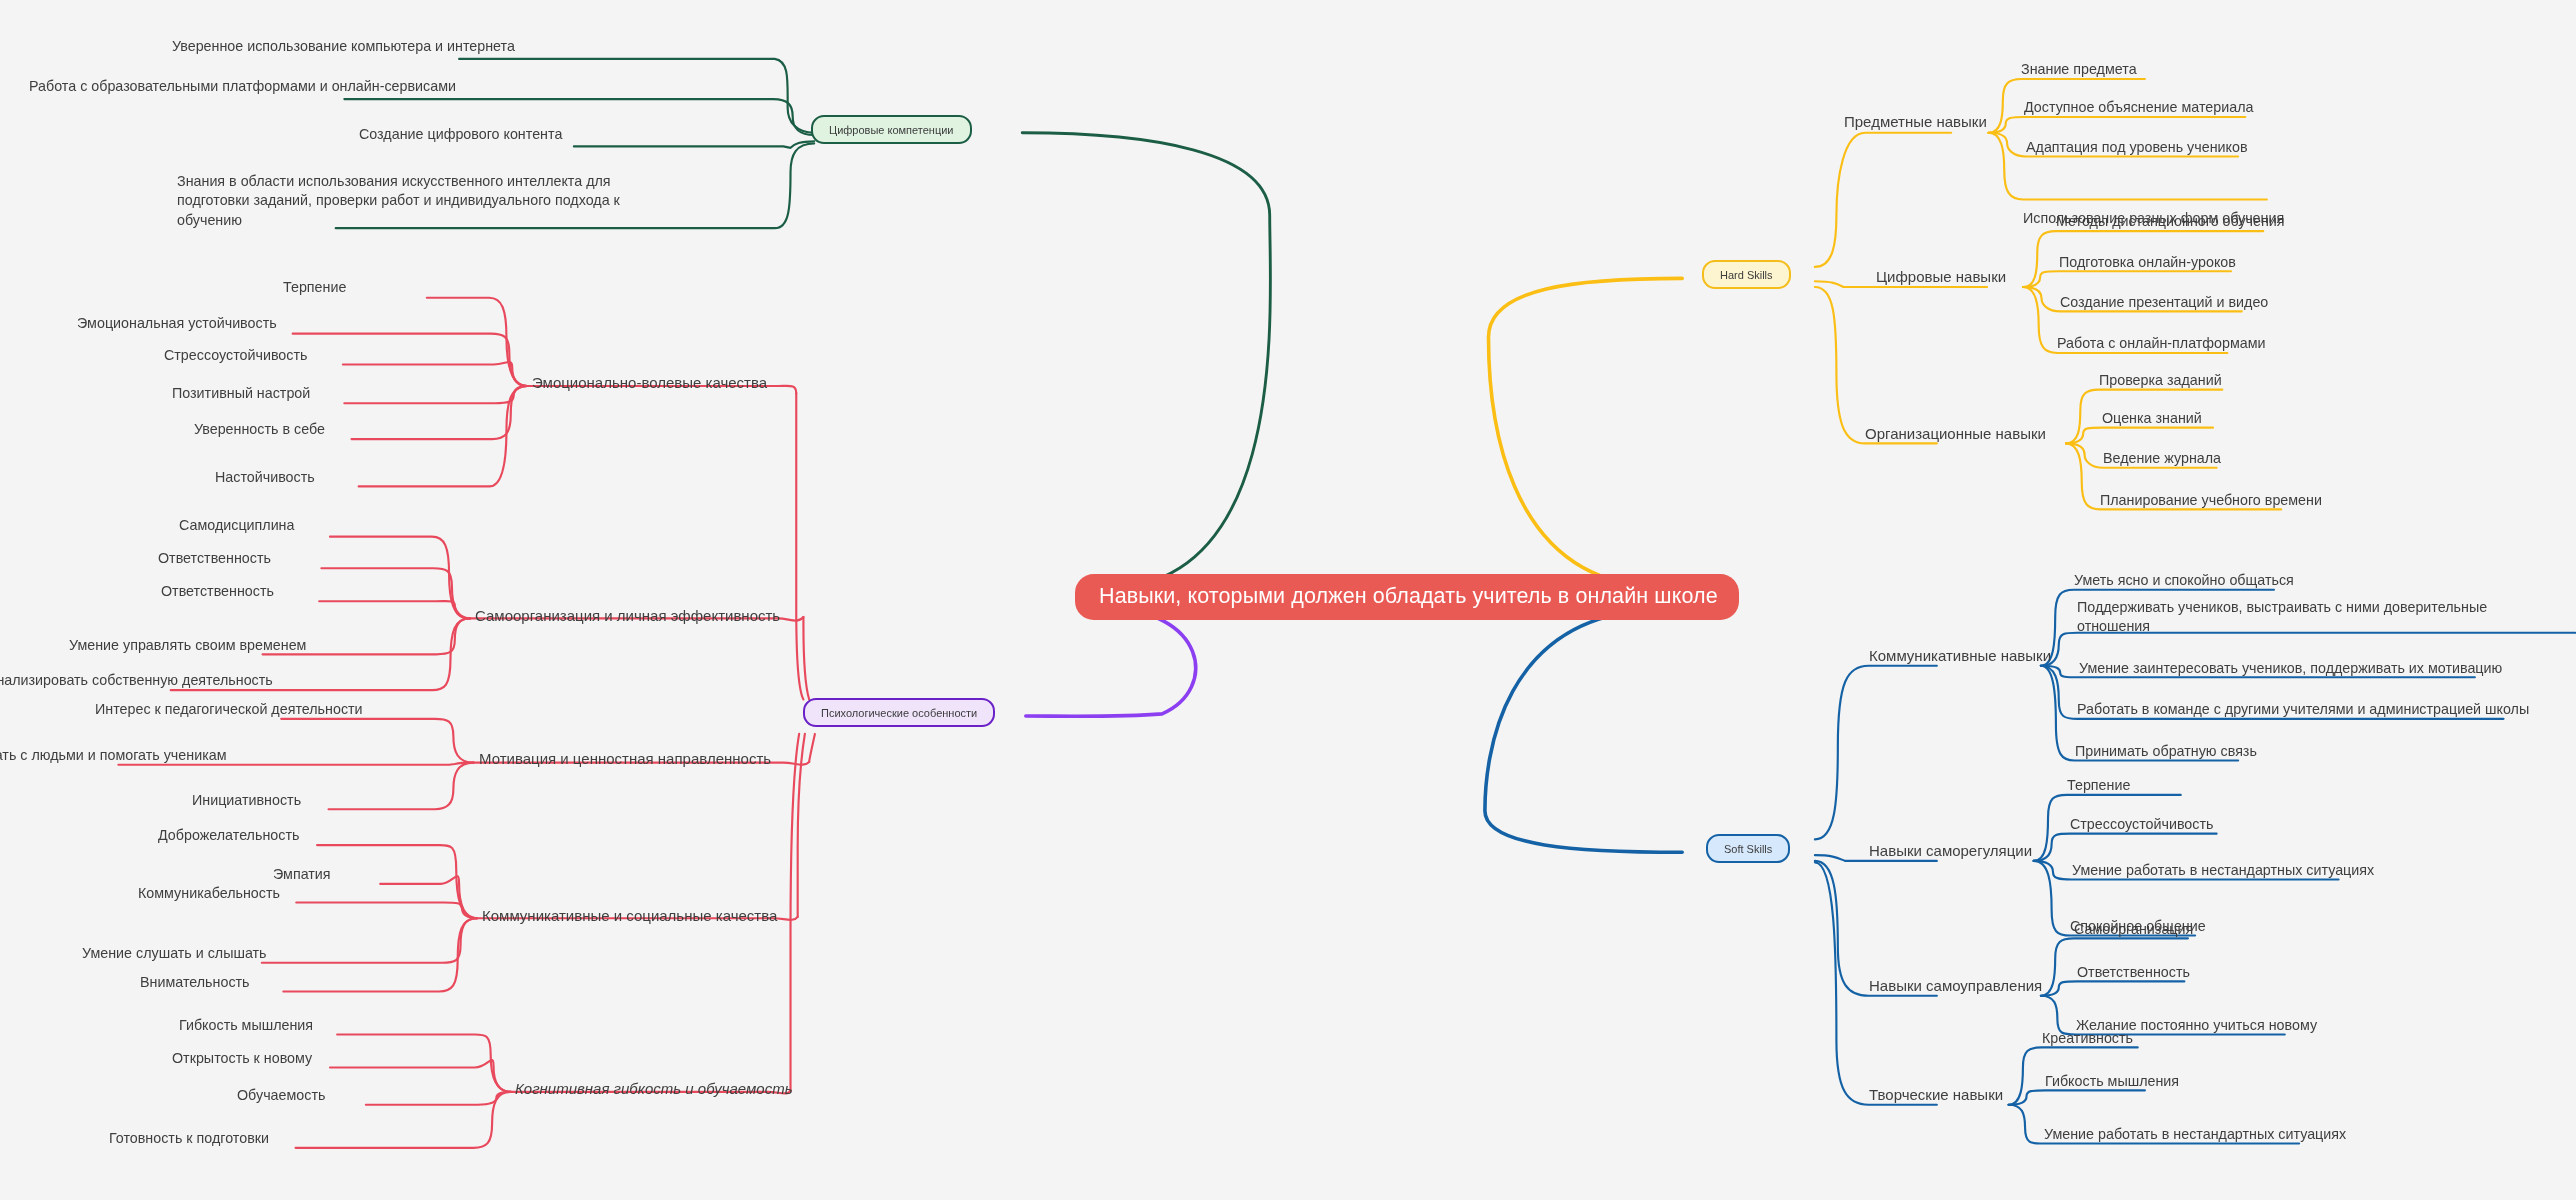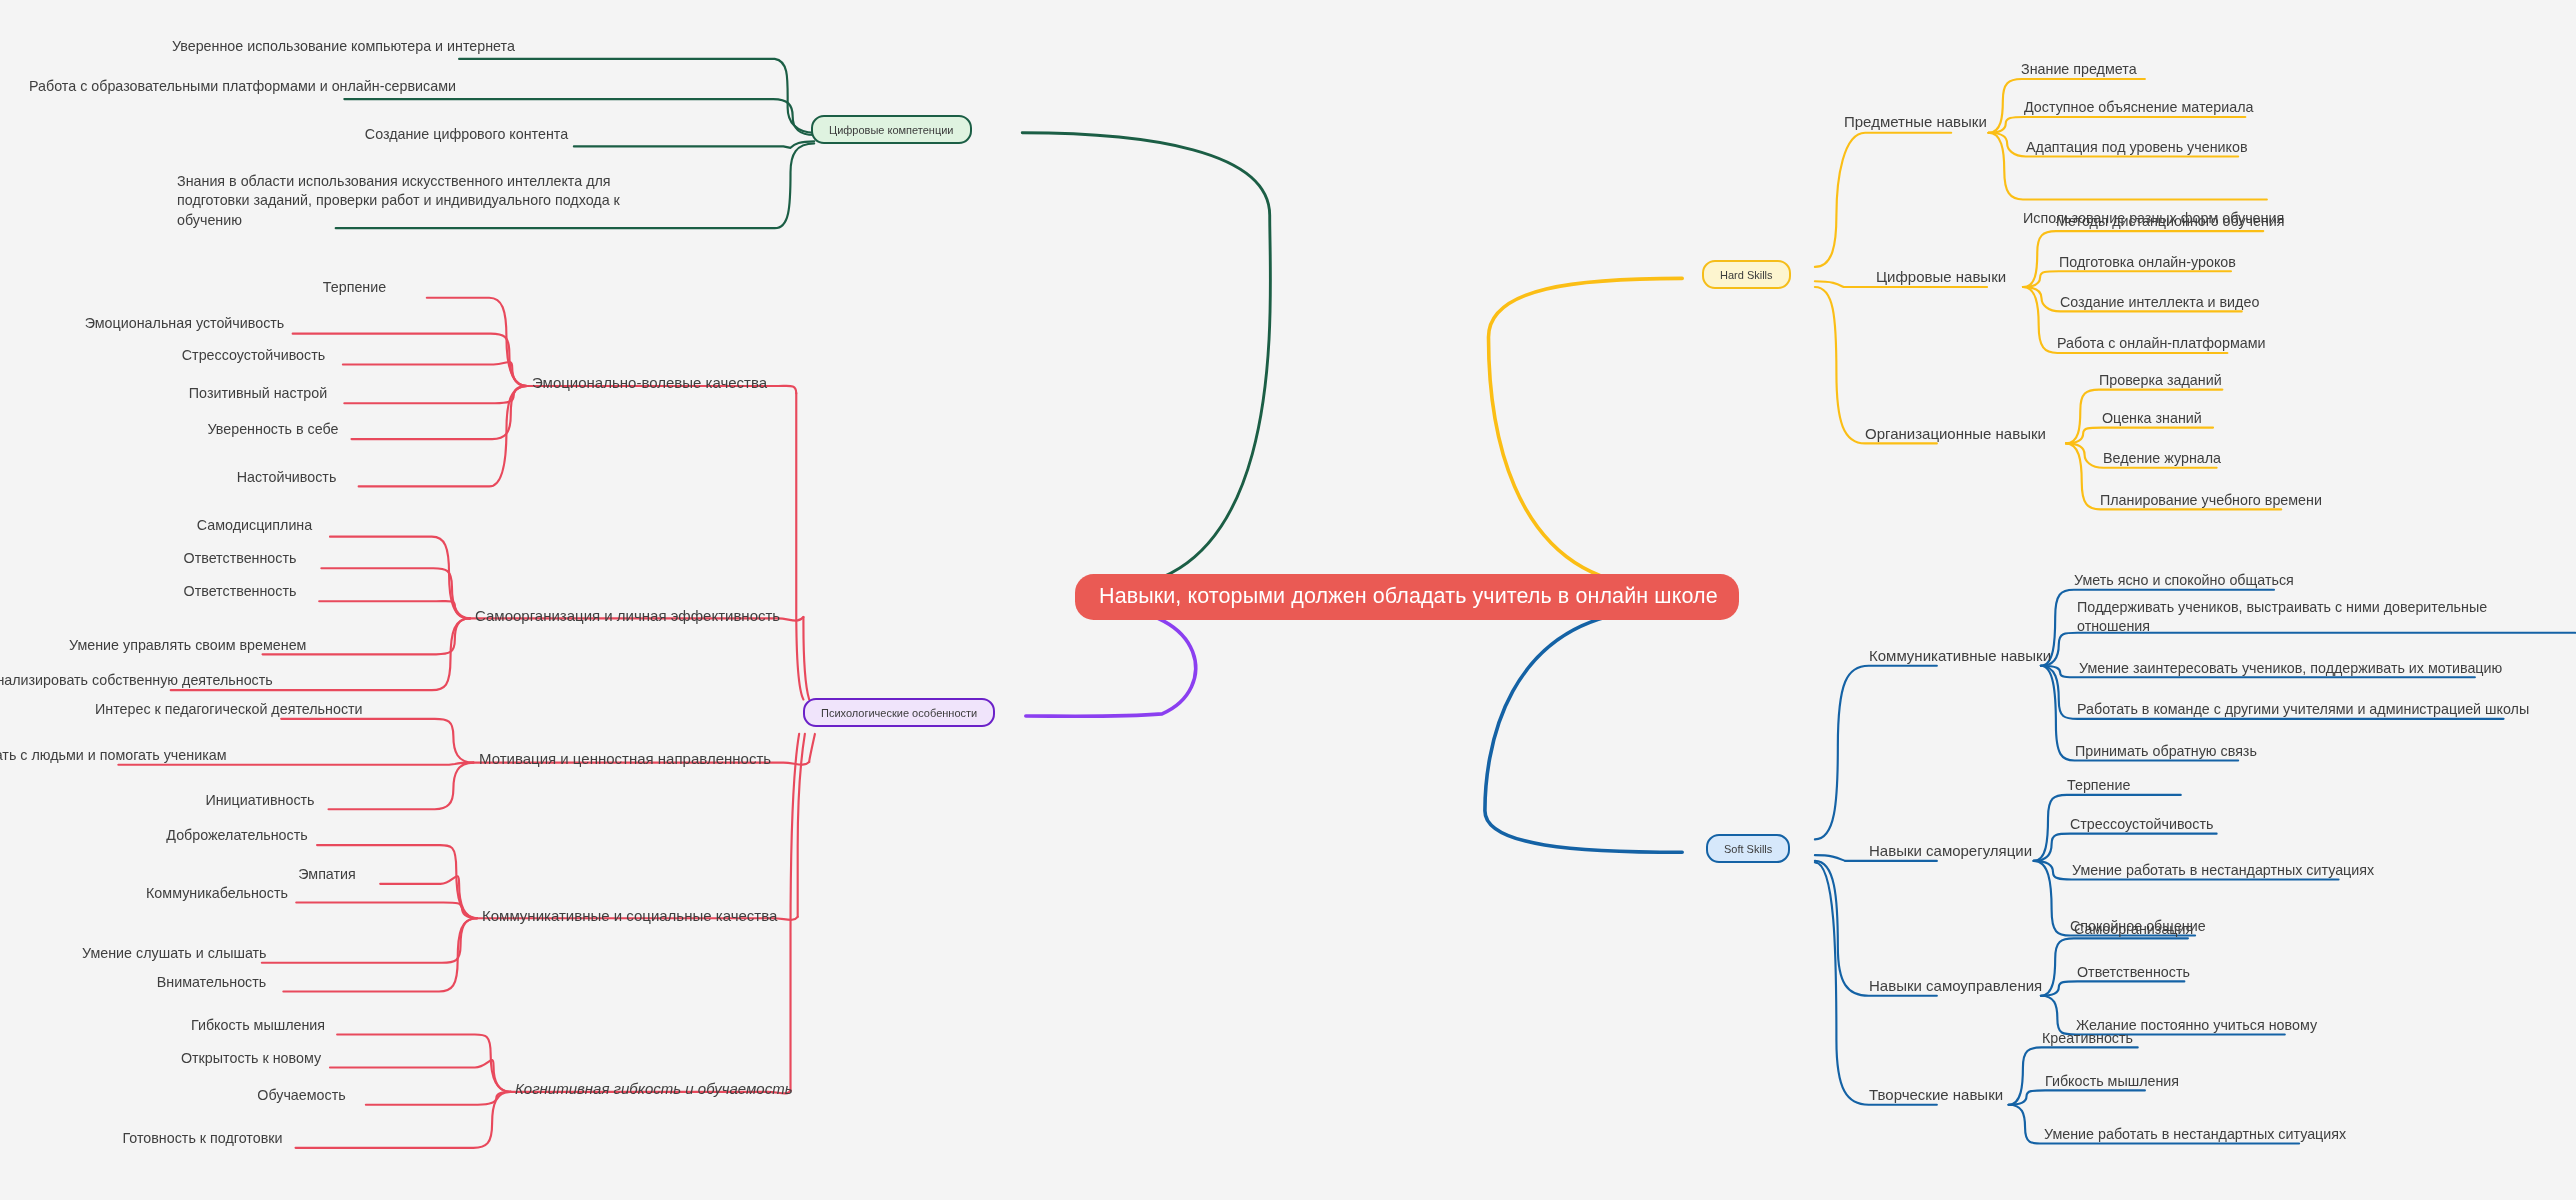--- a/index.html
+++ b/index.html
@@ -50,21 +50,21 @@
     white-space:nowrap;
     line-height:1.25;
   }
   
   .leaf{
     font-size:14.3px;
     color:#3f3f3f;
     line-height:1.35;
   }
   .leaf.nowrap{white-space:nowrap;}
-  .r{text-align:center;}
+  .r{text-align:left;}
   .l{text-align:left;}
 </style>
 </head>
 <body>
 
 <div id="stage">
 
   <svg id="edges" xmlns="http://www.w3.org/2000/svg" viewBox="0 0 3591 1674" width="2576" height="1201">
     <g fill="none" stroke-linecap="round" stroke-linejoin="round">
 
@@ -215,21 +215,21 @@
 
   <div class="node branch" style="left:1844px;top:113px;">Предметные навыки</div>
   <div class="node leaf nowrap l" style="left:2021px;top:60px;">Знание предмета</div>
   <div class="node leaf nowrap l" style="left:2024px;top:98px;">Доступное объяснение материала</div>
   <div class="node leaf nowrap l" style="left:2026px;top:138px;">Адаптация под уровень учеников</div>
   <div class="node leaf nowrap l" style="left:2023px;top:181px;margin-top:28px;">Использование разных форм обучения</div>
 
   <div class="node branch" style="left:1876px;top:268px;">Цифровые навыки</div>
   <div class="node leaf nowrap l" style="left:2056px;top:212px;">Методы дистанционного обучения</div>
   <div class="node leaf nowrap l" style="left:2059px;top:253px;">Подготовка онлайн-уроков</div>
-  <div class="node leaf nowrap l" style="left:2060px;top:293px;">Создание интеллекта и видео</div>
+  <div class="node leaf nowrap l" style="left:2060px;top:293px;">Создание презентаций и видео</div>
   <div class="node leaf nowrap l" style="left:2057px;top:334px;">Работа с онлайн-платформами</div>
 
   <div class="node branch" style="left:1865px;top:425px;">Организационные навыки</div>
   <div class="node leaf nowrap l" style="left:2099px;top:371px;">Проверка заданий</div>
   <div class="node leaf nowrap l" style="left:2102px;top:409px;">Оценка знаний</div>
   <div class="node leaf nowrap l" style="left:2103px;top:449px;">Ведение журнала</div>
   <div class="node leaf nowrap l" style="left:2100px;top:491px;">Планирование учебного времени</div>
 
   <div class="node pill blue" style="left:1706px;top:834px;">Soft Skills</div>
 

